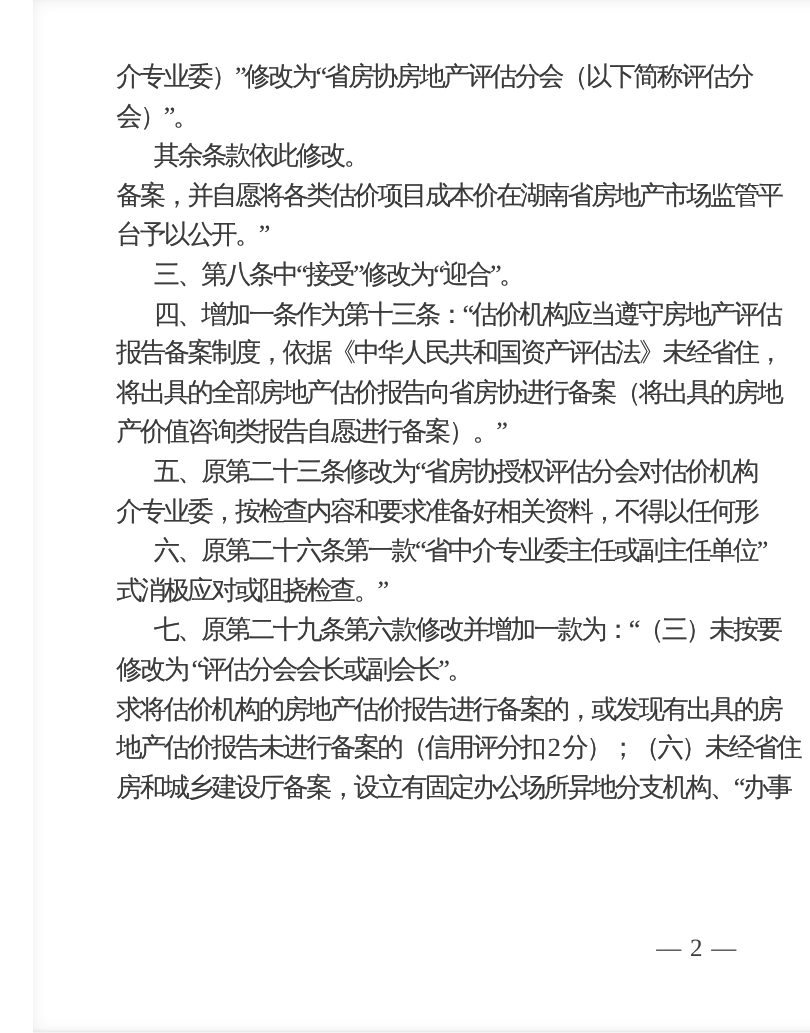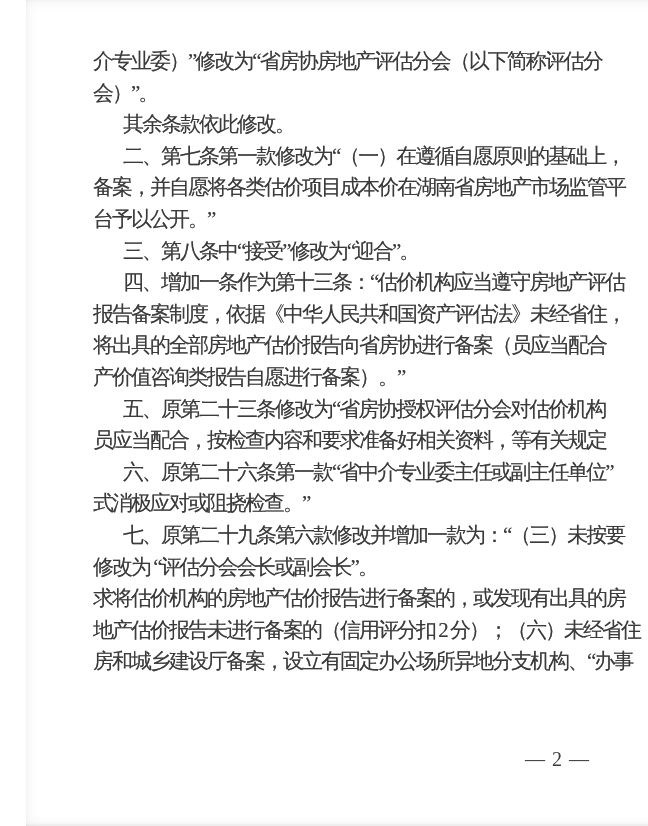--- a/index.html
+++ b/index.html
@@ -47,30 +47,29 @@
   }
 </style>
 </head>
 <body>
 
 <div class="scan-page">
   <div class="doc-body">
     <div class="doc-line">介专业委）”修改为“省房协房地产评估分会（以下简称评估分</div>
     <div class="doc-line">会）”。</div>
     <div class="doc-line indent">其余条款依此修改。</div>
-    <div class="doc-line indent">二、第七条第一款修改为“（一）在遵循自愿原则的基础上，</div>
     <div class="doc-line">备案，并自愿将各类估价项目成本价在湖南省房地产市场监管平</div>
     <div class="doc-line">台予以公开。”</div>
     <div class="doc-line indent">三、第八条中“接受”修改为“迎合”。</div>
     <div class="doc-line indent">四、增加一条作为第十三条：“估价机构应当遵守房地产评估</div>
     <div class="doc-line">报告备案制度，依据《中华人民共和国资产评估法》未经省住，</div>
-    <div class="doc-line">将出具的全部房地产估价报告向省房协进行备案（员应当配合</div>
+    <div class="doc-line">将出具的全部房地产估价报告向省房协进行备案（将出具的房地</div>
     <div class="doc-line">产价值咨询类报告自愿进行备案）。”</div>
     <div class="doc-line indent">五、原第二十三条修改为“省房协授权评估分会对估价机构</div>
-    <div class="doc-line">员应当配合，按检查内容和要求准备好相关资料，等有关规定</div>
+    <div class="doc-line">介专业委，按检查内容和要求准备好相关资料，不得以任何形</div>
     <div class="doc-line indent">六、原第二十六条第一款“省中介专业委主任或副主任单位”</div>
     <div class="doc-line">式消极应对或阻挠检查。”</div>
     <div class="doc-line indent">七、原第二十九条第六款修改并增加一款为：“（三）未按要</div>
     <div class="doc-line">修改为 “评估分会会长或副会长”。</div>
     <div class="doc-line">求将估价机构的房地产估价报告进行备案的，或发现有出具的房</div>
     <div class="doc-line">地产估价报告未进行备案的（信用评分扣 2 分）；（六）未经省住</div>
     <div class="doc-line">房和城乡建设厅备案，设立有固定办公场所异地分支机构、“办事</div>
   </div>
   <div class="page-number">— 2 —</div>
 </div>

